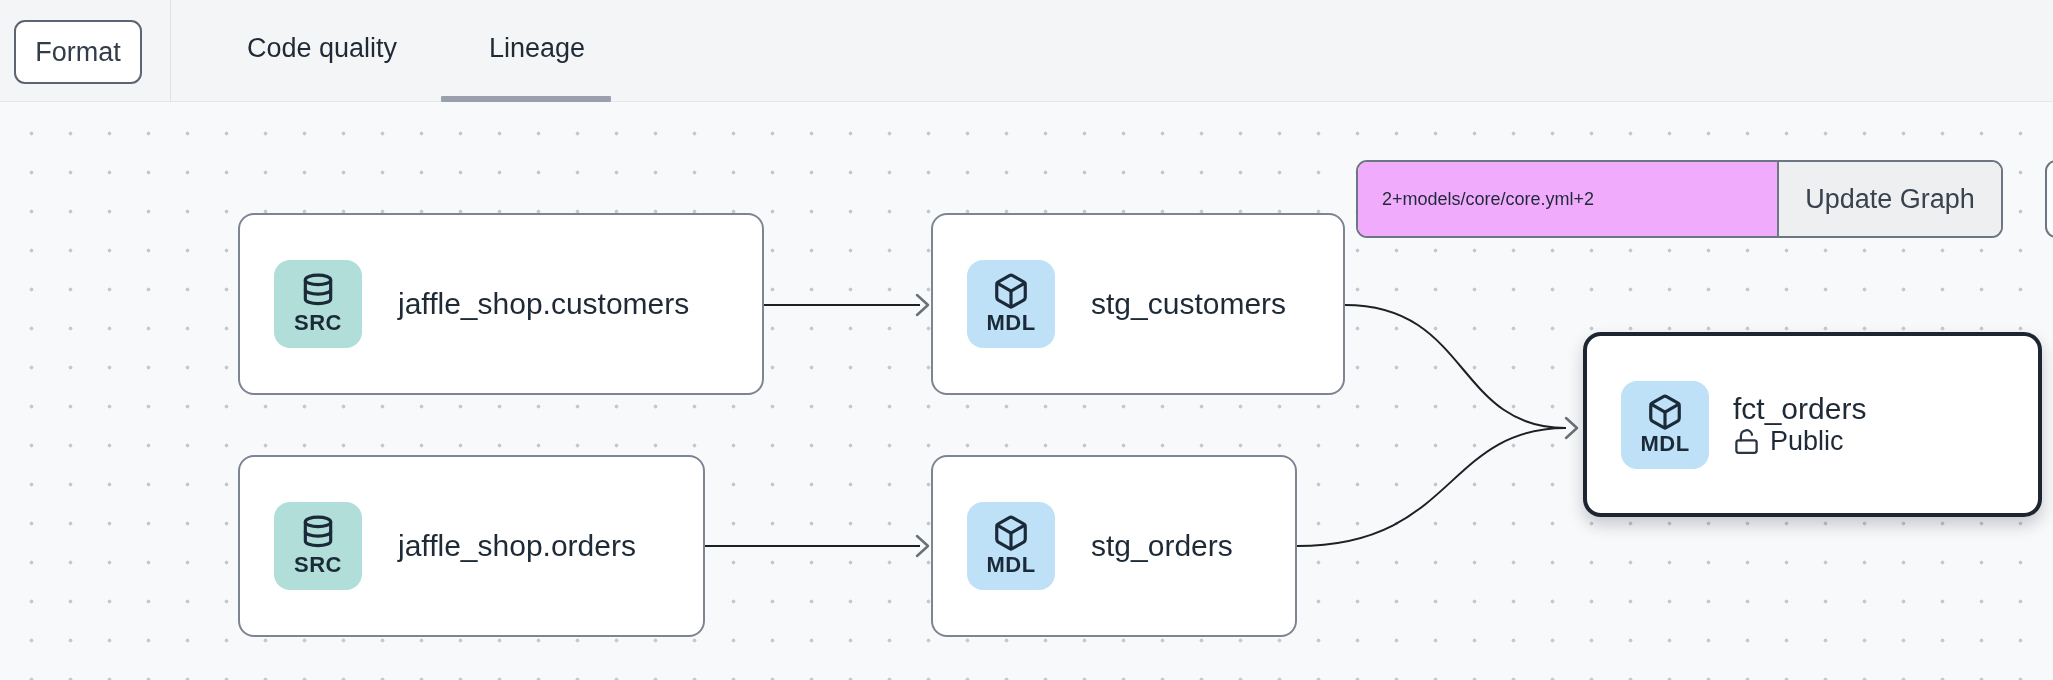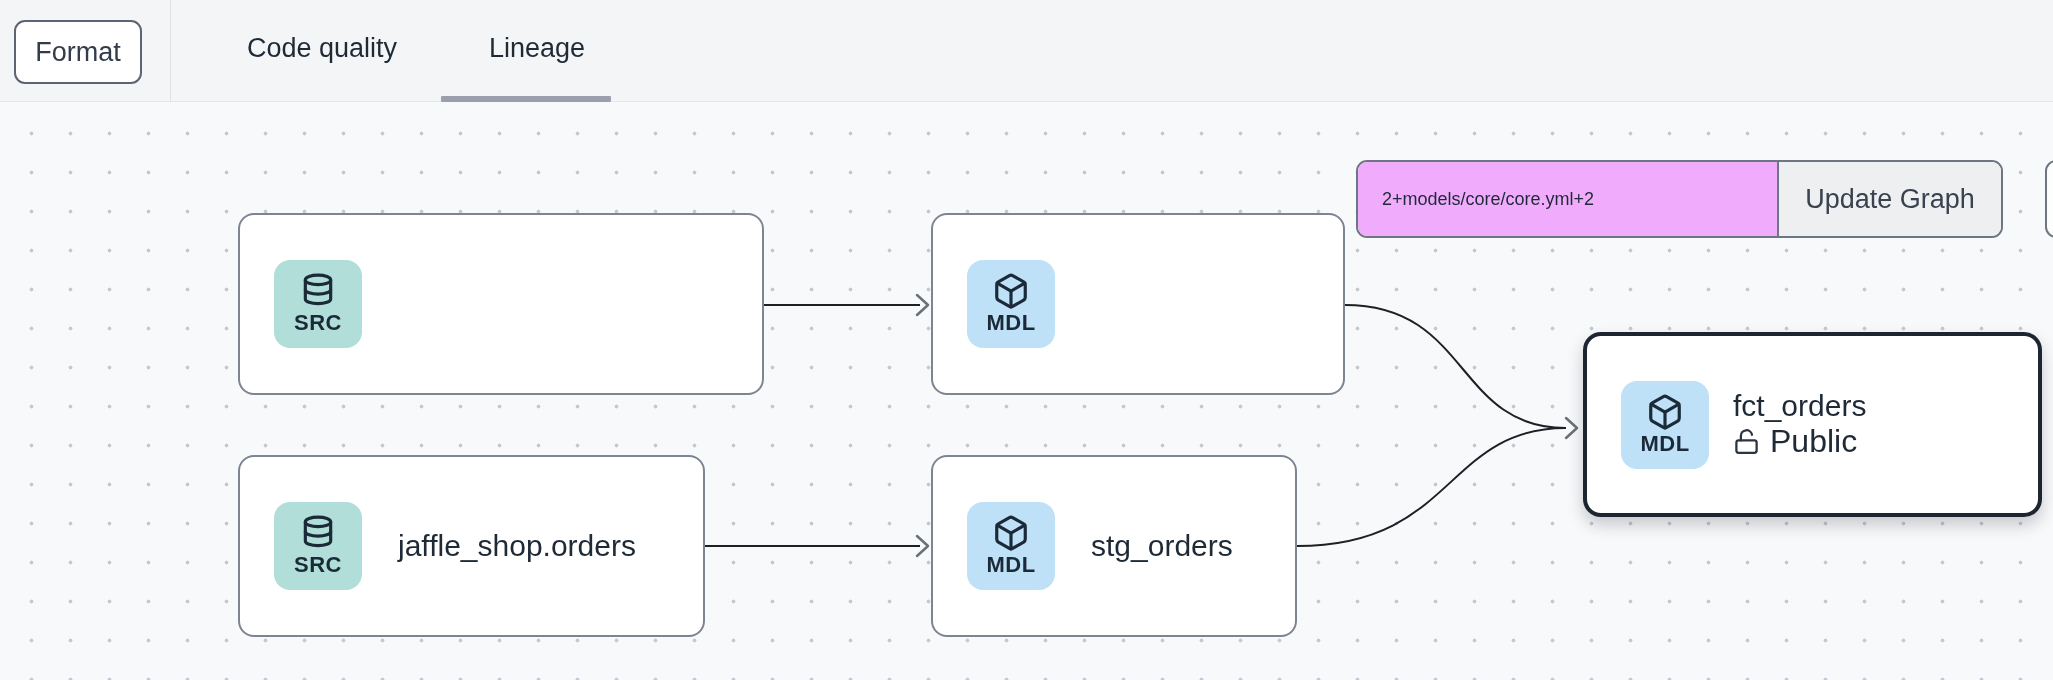--- a/index.html
+++ b/index.html
@@ -125,21 +125,21 @@
   .node-label {
     font-size: 30px; color: #1f2a37;
     margin-left: 36px; white-space: nowrap;
   }
   .node-text {
     margin-left: 24px;
     display: flex; flex-direction: column; 
   }
   .access-row {
     display: flex; align-items: center; gap: 10px;
-    font-size: 32px; color: #1f2a37;
+    font-size: 27px; color: #1f2a37;
   }
   .access-row svg { width: 27px; height: 27px; color: #2a3442; }
 </style>
 </head>
 <body>
 
 <div class="screen">
 
   <div class="header">
     <button class="format-btn">Format</button>
@@ -173,31 +173,33 @@
 
   <div class="node" style="left:238px; top:213px; width:526px; height:182px;">
     <div class="badge badge-src">
       <svg viewBox="0 0 24 24" fill="none" stroke="currentColor" stroke-width="2" stroke-linecap="round" stroke-linejoin="round">
           <ellipse cx="12" cy="5" rx="8" ry="3"></ellipse>
           <path d="M4 5v6c0 1.66 3.58 3 8 3s8-1.34 8-3V5"></path>
           <path d="M4 11v6c0 1.66 3.58 3 8 3s8-1.34 8-3v-6"></path>
         </svg>
       <span class="badge-label">SRC</span>
     </div>
+    <span class="node-label">jaffle_shop.customers</span>
   </div>
 
   <div class="node" style="left:931px; top:213px; width:414px; height:182px;">
     <div class="badge badge-mdl">
       <svg viewBox="0 0 24 24" fill="none" stroke="currentColor" stroke-width="2" stroke-linecap="round" stroke-linejoin="round">
           <path d="M21 16V8a2 2 0 0 0-1-1.73l-7-4a2 2 0 0 0-2 0l-7 4A2 2 0 0 0 3 8v8a2 2 0 0 0 1 1.73l7 4a2 2 0 0 0 2 0l7-4A2 2 0 0 0 21 16z"></path>
           <polyline points="3.27 6.96 12 12.01 20.73 6.96"></polyline>
           <line x1="12" y1="22.08" x2="12" y2="12"></line>
         </svg>
       <span class="badge-label">MDL</span>
     </div>
+    <span class="node-label">stg_customers</span>
   </div>
 
   <div class="node" style="left:238px; top:455px; width:467px; height:182px;">
     <div class="badge badge-src">
       <svg viewBox="0 0 24 24" fill="none" stroke="currentColor" stroke-width="2" stroke-linecap="round" stroke-linejoin="round">
           <ellipse cx="12" cy="5" rx="8" ry="3"></ellipse>
           <path d="M4 5v6c0 1.66 3.58 3 8 3s8-1.34 8-3V5"></path>
           <path d="M4 11v6c0 1.66 3.58 3 8 3s8-1.34 8-3v-6"></path>
         </svg>
       <span class="badge-label">SRC</span>

